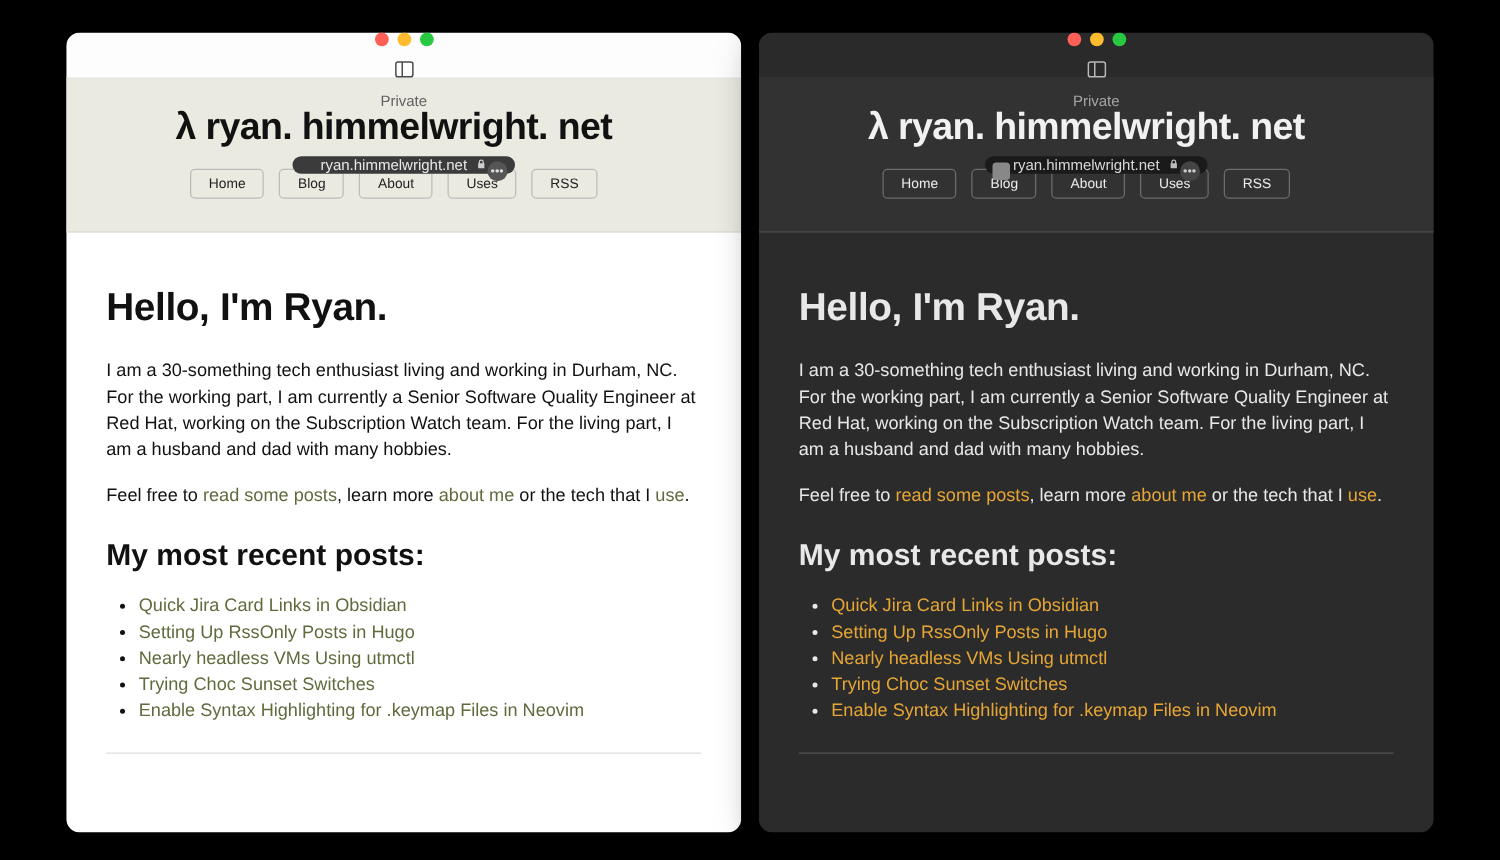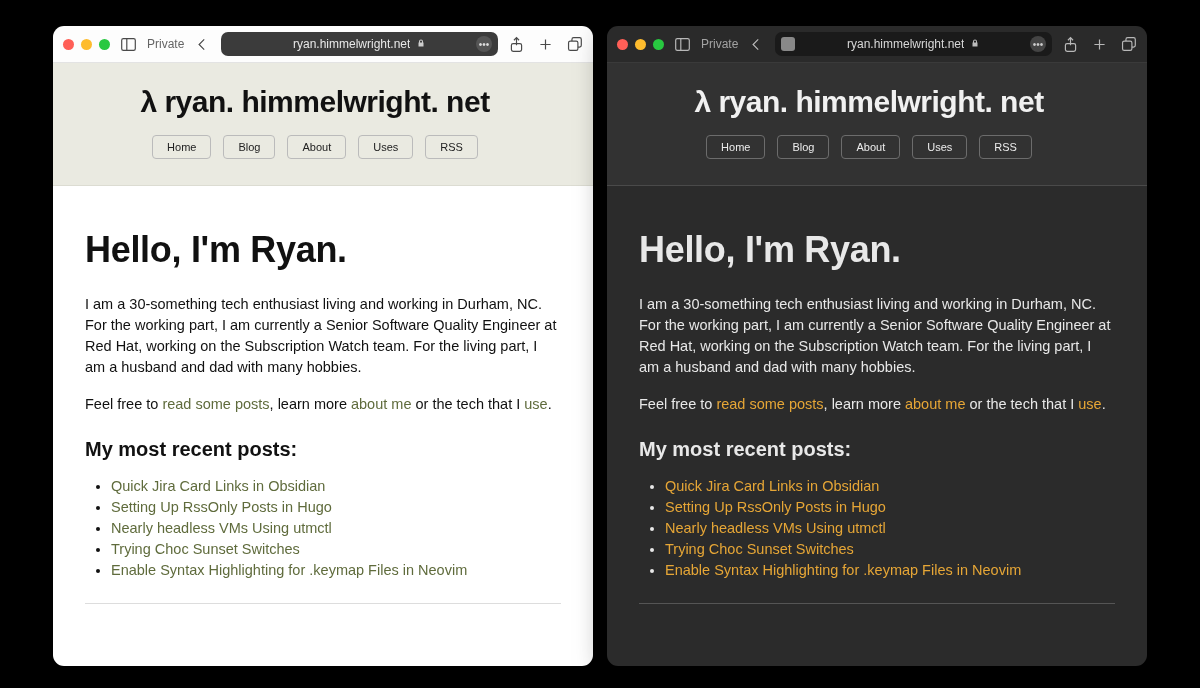--- a/index.html
+++ b/index.html
@@ -35,20 +35,21 @@
     box-shadow:0 6px 30px rgba(0,0,0,.55);
   }
   
   .toolbar{
     height:36px;
     display:flex;
     align-items:center;
     padding:0 10px;
     gap:10px;
     font-size:12px;
+    flex-direction:column;
   }
   .light .toolbar{background:#fdfdfd;color:#4a4a4a;border-bottom:1px solid #e3e3e3;}
   .dark  .toolbar{background:#2a2a2a;color:#b8b8b8;border-bottom:1px solid #3a3a3a;}
   .traffic{display:flex;gap:7px;align-items:center;}
   .dot{width:11px;height:11px;border-radius:50%;}
   .dot.red{background:var(--mac-red);}
   .dot.yellow{background:var(--mac-yellow);}
   .dot.green{background:var(--mac-green);}
   .tb-icon{width:17px;height:17px;display:flex;align-items:center;justify-content:center;flex-shrink:0;}
   .tb-icon svg{stroke:currentColor;fill:none;stroke-width:1.4;}
@@ -106,28 +107,28 @@
     background:transparent;
   }
   .light .nav-btn{border:1px solid #bbb;color:#222;}
   .dark  .nav-btn{border:1px solid #6c6c6c;color:#ececec;}
   .content{
     padding:28px 32px 12px 32px;
     font-size:14.5px;
     line-height:1.45;
   }
   .content h1{
-    font-size:36px;
+    font-size:31px;
     font-weight:800;
     margin:10px 0 18px 0;
     letter-spacing:-.3px;
   }
   .content p{margin:0 0 16px 0;}
   .content h2{
-    font-size:20px;
+    font-size:24px;
     font-weight:800;
     margin:20px 0 12px 0;
   }
   .content ul{margin:0 0 18px 0;padding-left:26px;}
   .content li{margin:0 0;}
   a.link{}
   .light a.link{color:#5f6b3c;}
   .dark  a.link{color:#e6a636;}
   .rule{border:none;border-top:1px solid;margin-top:22px;}
   .light .rule{border-color:#ddd;}

